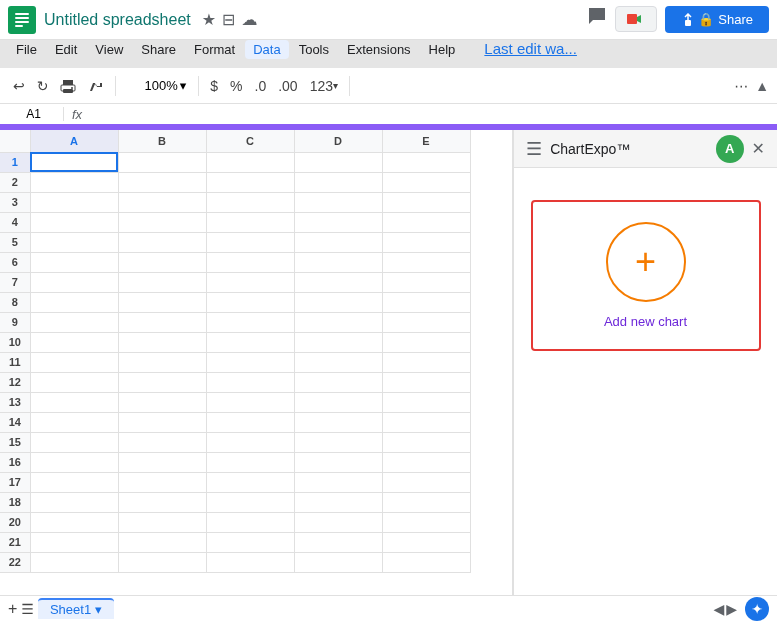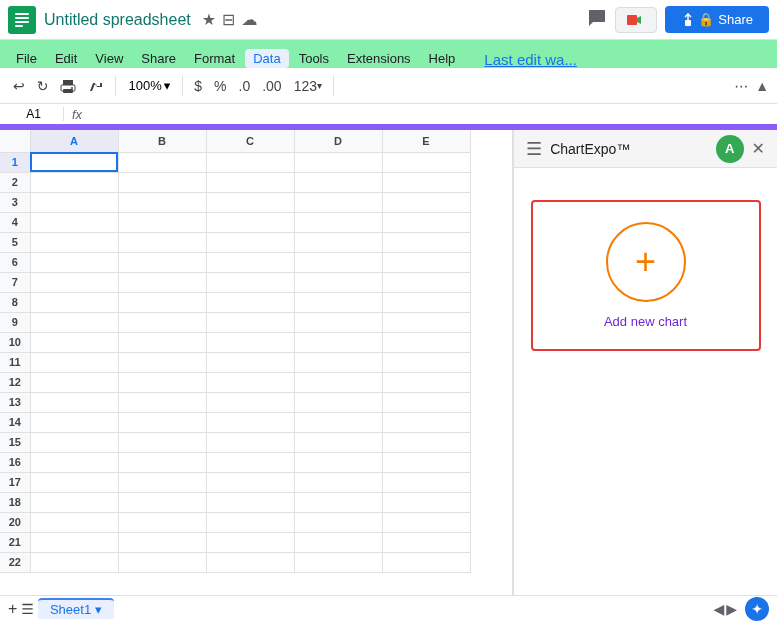--- a/index.html
+++ b/index.html
@@ -6,42 +6,42 @@
     body { font-family: Arial, sans-serif; font-size: 12px; background: #f8f9fa; overflow: hidden; width: 777px; height: 621px; }
 
     
     #title-bar {
       display: flex; align-items: center; height: 40px; padding: 0 8px;
       background: #fff; border-bottom: 1px solid #e0e0e0;
     }
     #app-icon { width: 28px; height: 28px; margin-right: 8px; flex-shrink: 0; }
     #title-text { font-size: 16px; color: #0f766e; margin-right: 8px; }
     .title-icon { color: #5f6368; font-size: 16px; margin: 0 3px; cursor: pointer; }
-    #share-area { margin-left: auto; display: flex; align-items: flex-end; gap: 8px; }
+    #share-area { margin-left: auto; display: flex; align-items: flex-start; gap: 8px; }
     #comment-btn { background: none; border: none; cursor: pointer; color: #5f6368; font-size: 18px; }
     #meet-btn { background: #f1f3f4; border: 1px solid #dadce0; border-radius: 4px; padding: 4px 10px; cursor: pointer; display: flex; align-items: center; gap: 4px; font-size: 13px; }
     #share-btn { background: #1a73e8; color: #fff; border: none; border-radius: 4px; padding: 6px 16px; cursor: pointer; font-size: 13px; font-weight: 500; display: flex; align-items: center; gap: 4px; }
 
     
     #menu-bar {
-      display: flex; align-items: flex-end; height: 28px; padding: 0 8px;
-      background: #86efac; gap: 2px;
+      display: flex; align-items: flex-start; height: 28px; padding: 0 8px;
+      background: #e5e5e5; gap: 2px;
     }
     .menu-item { padding: 2px 8px; cursor: pointer; border-radius: 4px; font-size: 13px; color: #202124; }
     .menu-item.active { background: #e8f0fe; color: #1a73e8; }
     #last-edit { color: #1a73e8; font-size: 15px; text-decoration: underline; cursor: pointer; margin-left: 19px; }
 
     
     #toolbar {
       display: flex; align-items: center; height: 36px; padding: 0 8px;
       background: #fff; border-bottom: 1px solid #e0e0e0; gap: 2px;
     }
     .tb-btn { background: none; border: none; cursor: pointer; padding: 3px 5px; border-radius: 3px; color: #444; font-size: 14px; display: flex; align-items: center; }
     .tb-sep { width: 1px; height: 20px; background: #e0e0e0; margin: 0 4px; }
-    .tb-zoom { display: flex; align-items: center; gap: 2px; font-size: 13px; border-radius: 3px; padding: 2px 6px; cursor: pointer; }
+    .tb-zoom { display: flex; align-items: center; gap: 2px; font-size: 13px; border-radius: 3px; padding: 2px 6px; cursor: pointer; margin-left: 16px; }
     .tb-more { margin-left: auto; }
     .tb-collapse { background: none; border: none; cursor: pointer; font-size: 14px; color: #5f6368; }
 
     
     #formula-bar {
       display: flex; align-items: center; height: 26px; background: #fff;
       border-bottom: 6px solid #8b5cf6; padding: 0 4px; gap: 4px;
     }
     #cell-ref { width: 60px; text-align: center; font-size: 12px; border: none; border-right: 1px solid #e0e0e0; padding: 0 4px; }
     #fx-icon { color: #5f6368; font-size: 13px; padding: 0 4px; font-style: italic; }

